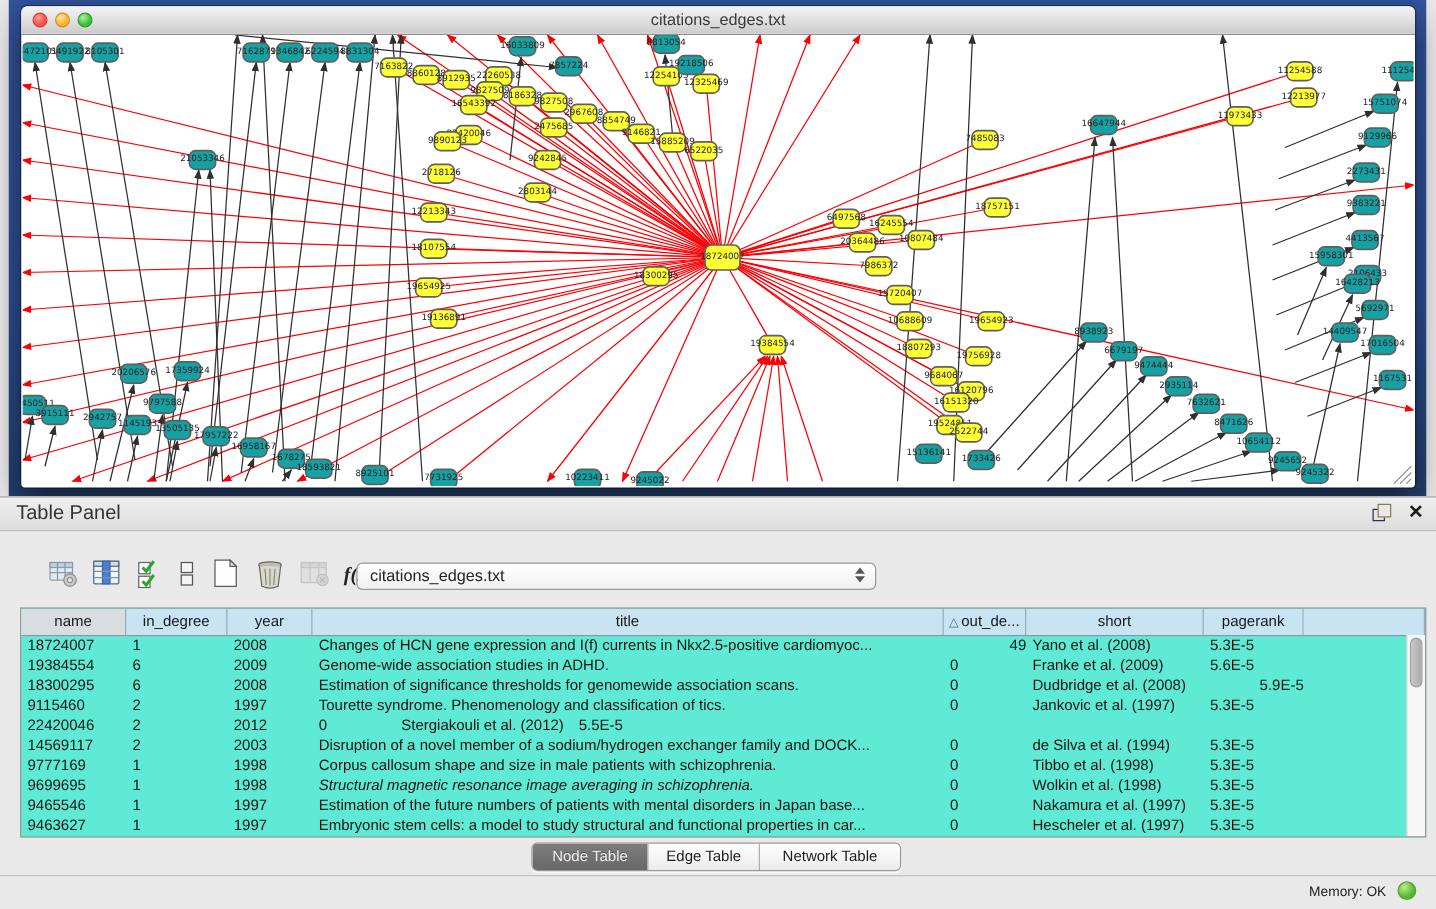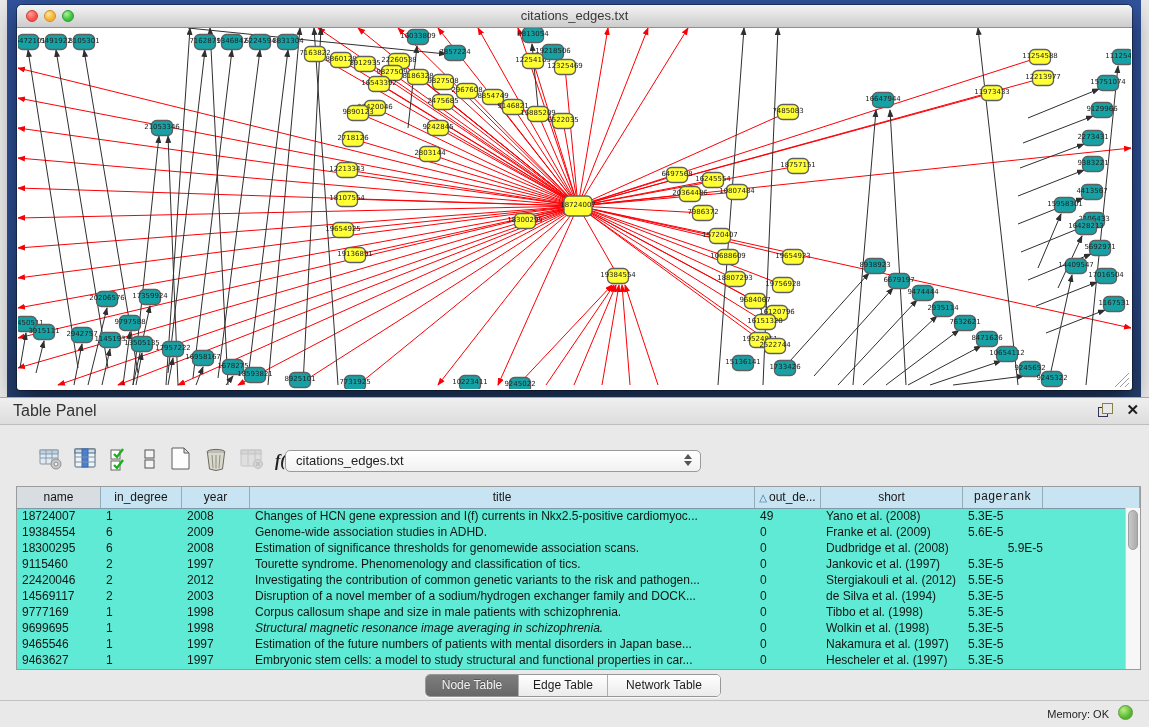--- a/index.html
+++ b/index.html
@@ -523,30 +523,30 @@
   </div>
 
   <div class="table-box">
     <div class="thead" id="thead">
         <div class="th first" style="width: 84px;"><span>name</span></div>
         <div class="th" style="width: 81px;"><span>in_degree</span></div>
         <div class="th" style="width: 68px;"><span>year</span></div>
         <div class="th" style="width: 505px;"><span>title</span></div>
         <div class="th" style="width: 66px;"><span class="sort-tri">△</span><span>out_de...</span></div>
         <div class="th" style="width: 142px;"><span>short</span></div>
-        <div class="th" style="width: 80px; font-family: Liberation Mono, monospace;"><span>pagerank</span></div>
+        <div class="th" style="width: 80px;"><span>pagerank</span></div>
         <div class="th" style="flex: 1 1 0%; background: rgb(200, 228, 242);"></div>
       </div>
     <div class="tbody" id="tbody">
         <div class="tr">
           <div class="td" style="width: 84px;">18724007</div>
           <div class="td" style="width: 81px;">1</div>
           <div class="td" style="width: 68px;">2008</div>
           <div class="td" style="width: 505px;">Changes of HCN gene expression and I(f) currents in Nkx2.5-positive cardiomyoc...</div>
-          <div class="td" style="width: 66px;">49</div>
+          <div class="td" style="width: 66px; text-align: right;">49</div>
           <div class="td" style="width: 142px;">Yano et al. (2008)</div>
           <div class="td" style="width: 80px;">5.3E-5</div>
         </div>
         <div class="tr">
           <div class="td" style="width: 84px;">19384554</div>
           <div class="td" style="width: 81px;">6</div>
           <div class="td" style="width: 68px;">2009</div>
           <div class="td" style="width: 505px;">Genome-wide association studies in ADHD.</div>
           <div class="td" style="width: 66px;">0</div>
           <div class="td" style="width: 142px;">Franke et al. (2009)</div>
@@ -567,21 +567,20 @@
           <div class="td" style="width: 68px;">1997</div>
           <div class="td" style="width: 505px;">Tourette syndrome. Phenomenology and classification of tics.</div>
           <div class="td" style="width: 66px;">0</div>
           <div class="td" style="width: 142px;">Jankovic et al. (1997)</div>
           <div class="td" style="width: 80px;">5.3E-5</div>
         </div>
         <div class="tr">
           <div class="td" style="width: 84px;">22420046</div>
           <div class="td" style="width: 81px;">2</div>
           <div class="td" style="width: 68px;">2012</div>
-          <div class="td" style="width: 505px;">Investigating the contribution of common genetic variants to the risk and pathogen...</div>
           <div class="td" style="width: 66px;">0</div>
           <div class="td" style="width: 142px;">Stergiakouli et al. (2012)</div>
           <div class="td" style="width: 80px;">5.5E-5</div>
         </div>
         <div class="tr">
           <div class="td" style="width: 84px;">14569117</div>
           <div class="td" style="width: 81px;">2</div>
           <div class="td" style="width: 68px;">2003</div>
           <div class="td" style="width: 505px;">Disruption of a novel member of a sodium/hydrogen exchanger family and DOCK...</div>
           <div class="td" style="width: 66px;">0</div>

